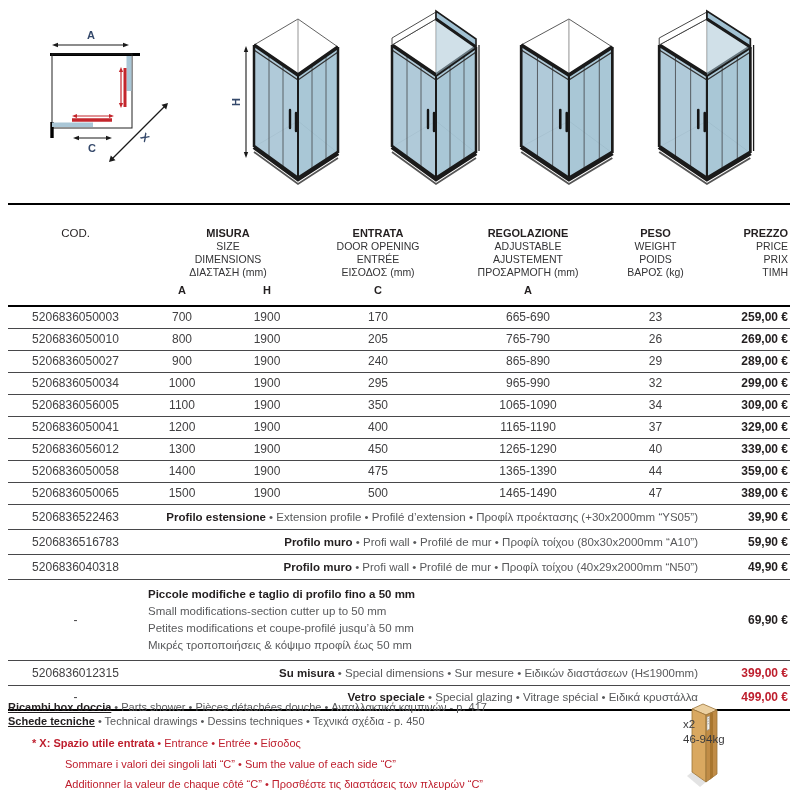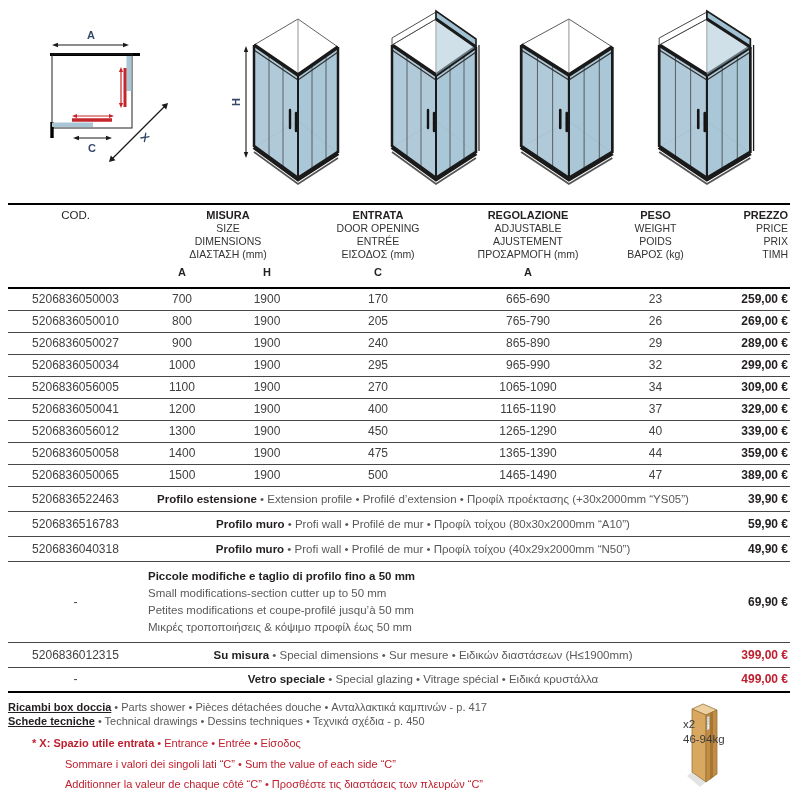--- a/index.html
+++ b/index.html
@@ -19,32 +19,32 @@
   .iso-1 { left:240px; } .iso-2 { left:378px; } .iso-3 { left:506px; } .iso-4 { left:644px; }
 
   
   table.grid {
     position:absolute; left:8px; top:203px; width:782px;
     border-collapse:collapse; table-layout:fixed;
     border-top:2px solid #000; border-bottom:2px solid #000;
     font-size:12px; color:#414042;
   }
   table.grid thead { border-bottom:2px solid #000; }
-  table.grid th { font-weight:normal; vertical-align:top; padding-top:4px; }
+  table.grid th { font-weight:normal; vertical-align:top; padding-top:22px; }
   .hstack { text-align:center; line-height:13px; }
   .hstack .h1 { font-weight:bold; font-size:11px; color:#231f20; }
   .hstack .hx { font-size:10.5px; color:#333335; }
   .hstack.right { text-align:right; padding-right:2px; }
   th.cod-h { vertical-align:middle; font-weight:bold; font-size:11.5px; color:#231f20; text-align:center; }
   tr.subhead th { font-weight:bold; font-size:11px; color:#231f20; text-align:center; padding:5px 0 9px 0; }
   tbody td { height:22px; text-align:center; border-top:1px solid #47474a; font-size:12px; }
   tbody tr:first-child td { border-top:none; }
   td.price { text-align:right; font-weight:bold; color:#231f20; padding-right:2px; }
   td.price.red { color:#be1e2d; }
-  td.desc { text-align:center; padding:4px 0 4px 5px; color:#58595b; font-size:11.5px; }
+  td.desc { text-align:right; padding:4px 0 4px 5px; color:#58595b; font-size:11.5px; }
   td.desc b { color:#231f20; font-weight:bold; }
   tr.xrow td { height:25px; }
   td.mod { text-align:left; padding:6px 0 6px 5px; line-height:17px; font-size:11.5px; color:#58595b; }
   td.mod .m1 { color:#231f20; font-weight:bold; }
 
   
   .footer { position:absolute; left:8px; top:701px; width:660px; font-size:11px; line-height:13.5px; }
   .f-line b { color:#231f20;text-decoration:underline; }
   .f-line span { color:#58595b;margin-top:41px; }
   .note { color:#be1e2d; }
@@ -250,21 +250,21 @@
         <td>1900</td>
         <td>295</td>
         <td>965-990</td>
         <td>32</td>
         <td class="price">299,00 €</td>
       </tr>
     <tr>
         <td>5206836056005</td>
         <td>1100</td>
         <td>1900</td>
-        <td>270</td>
+        <td>350</td>
         <td>1065-1090</td>
         <td>34</td>
         <td class="price">309,00 €</td>
       </tr>
     <tr>
         <td>5206836050041</td>
         <td>1200</td>
         <td>1900</td>
         <td>400</td>
         <td>1165-1190</td>

